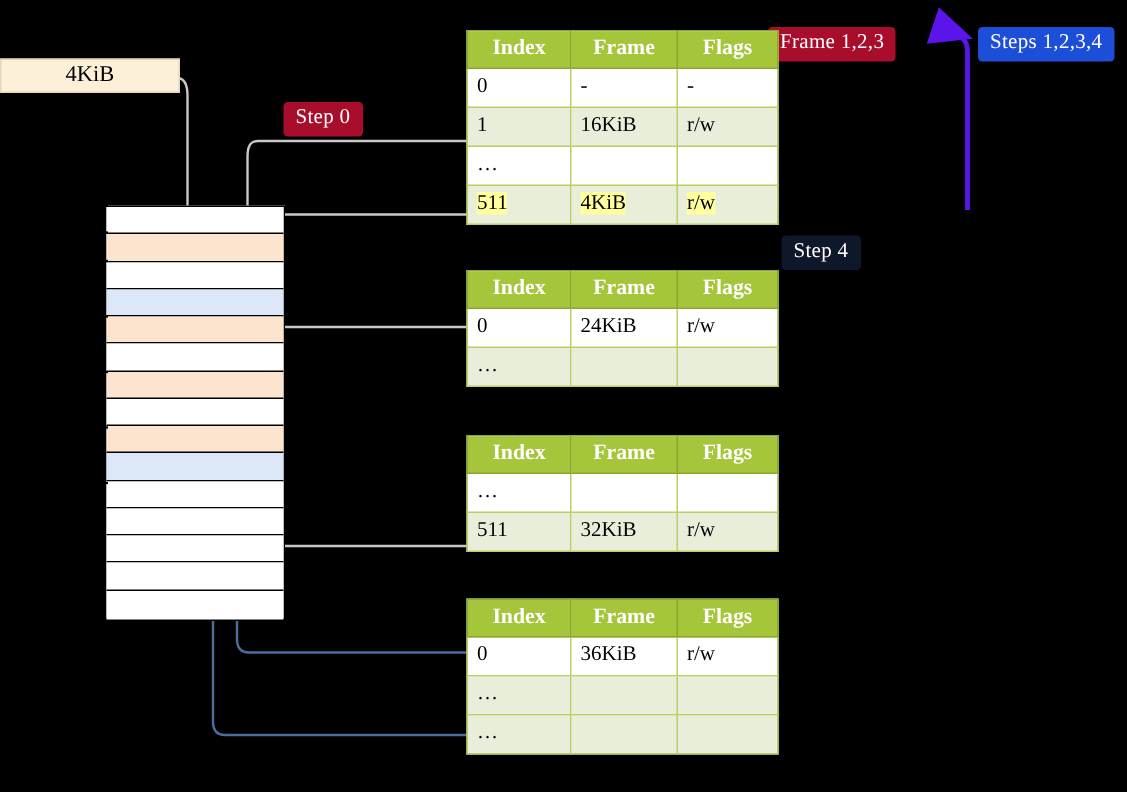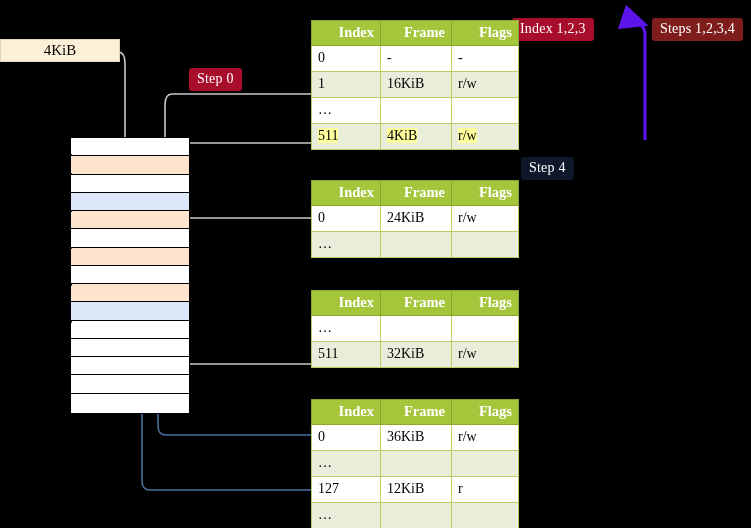--- a/index.html
+++ b/index.html
@@ -77,21 +77,21 @@
     background: #ffffff;
     font-family: "Liberation Serif", serif;
     font-size: 14px;
     color: #000000;
     table-layout: fixed;
   }
   .ptable th {
     background: #a5c63b;
     color: #ffffff;
     font-weight: bold;
-    text-align: right;
+    text-align: center;
     padding: 3px 6px 4px 6px;
     border: 1px solid #8aa92c;
     font-size: 14.5px;
   }
   .ptable td {
     border: 1px solid #b9cf63;
     padding: 3px 6px 4px 6px;
     height: 18px;
     vertical-align: middle;
     background: #ffffff;
@@ -176,22 +176,22 @@
       <line x1="60" y1="174" x2="72" y2="174"></line>
       <line x1="60" y1="211" x2="72" y2="211"></line>
       <line x1="60" y1="248" x2="72" y2="248"></line>
       <line x1="60" y1="285" x2="72" y2="285"></line>
       <line x1="60" y1="322" x2="72" y2="322"></line>
     </g>
   </svg>
 
   <div id="badges">
       <div class="badge crimson" style="left: 189px; top: 41px; background: rgb(168, 13, 44); margin-top: 27px;">Step 0</div>
-      <div class="badge crimson" style="left: 512px; top: 18px; background: rgb(168, 13, 44);">Index 1,2,3</div>
-      <div class="badge violet" style="left: 652px; top: 18px; background: #7f1d1d;">Steps 1,2,3,4</div>
+      <div class="badge crimson" style="left: 512px; top: 18px; background: rgb(168, 13, 44);">Frame 1,2,3</div>
+      <div class="badge violet" style="left: 652px; top: 18px; background: #1d4ed8;">Steps 1,2,3,4</div>
       <div class="badge crimson" style="left: 521px; top: 157px; background: #0f172a;">Step 4</div>
     </div>
 
   <div id="tables">
       <table class="ptable" style="left: 311px; top: 20px; width: 170px;">
         <thead>
           <tr>
             <th class="col-index">Index</th>
             <th class="col-frame">Frame</th>
             <th class="col-flags">Flags</th>
@@ -274,25 +274,20 @@
           <tr>
             <td class="col-index">0</td>
             <td class="col-frame">36KiB</td>
             <td class="col-flags">r/w</td>
           </tr>
           <tr class="alt">
             <td class="col-index ell">…</td>
             <td class="col-frame"></td>
             <td class="col-flags"></td>
           </tr>
-          <tr>
-            <td class="col-index">127</td>
-            <td class="col-frame">12KiB</td>
-            <td class="col-flags">r</td>
-          </tr>
           <tr class="alt">
             <td class="col-index ell">…</td>
             <td class="col-frame"></td>
             <td class="col-flags"></td>
           </tr>
         </tbody>
       </table>
     </div>
 
 </div>

